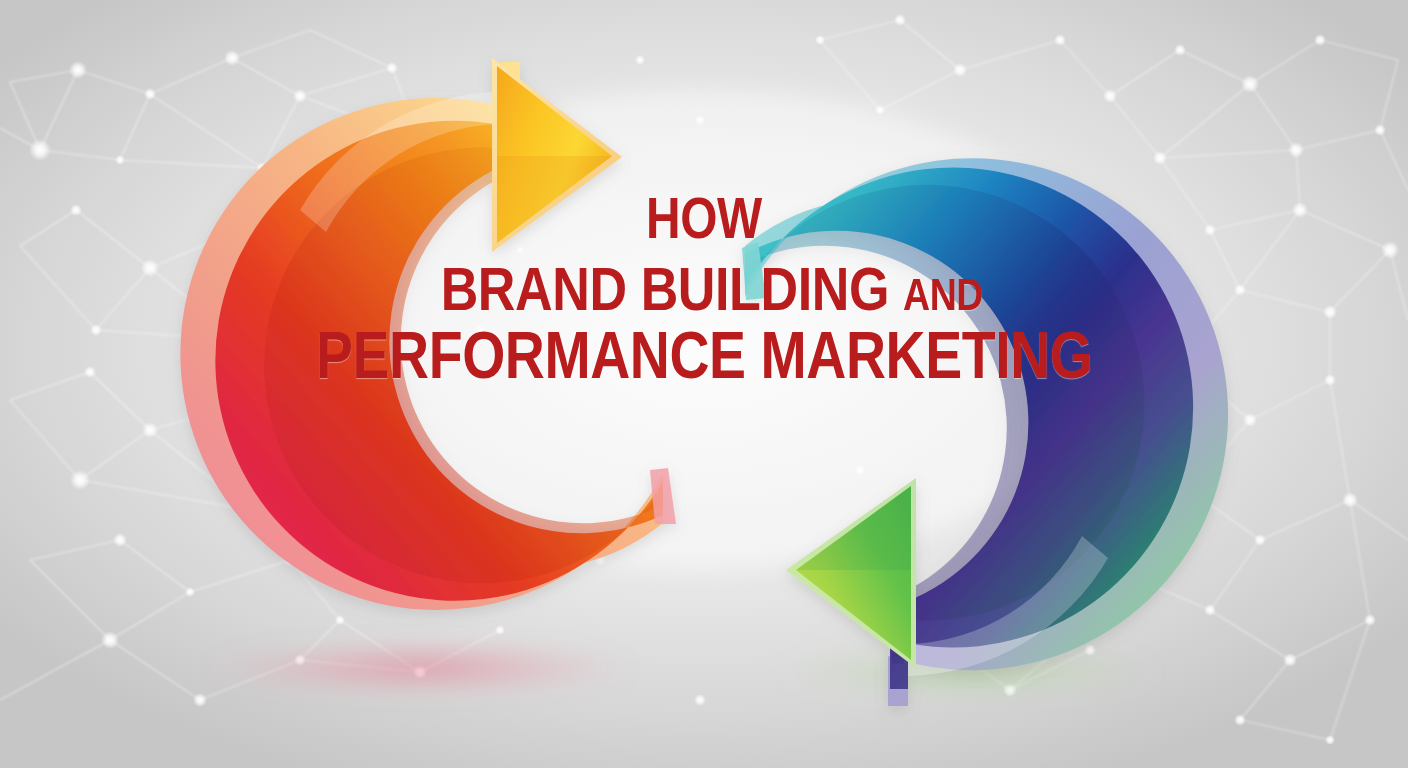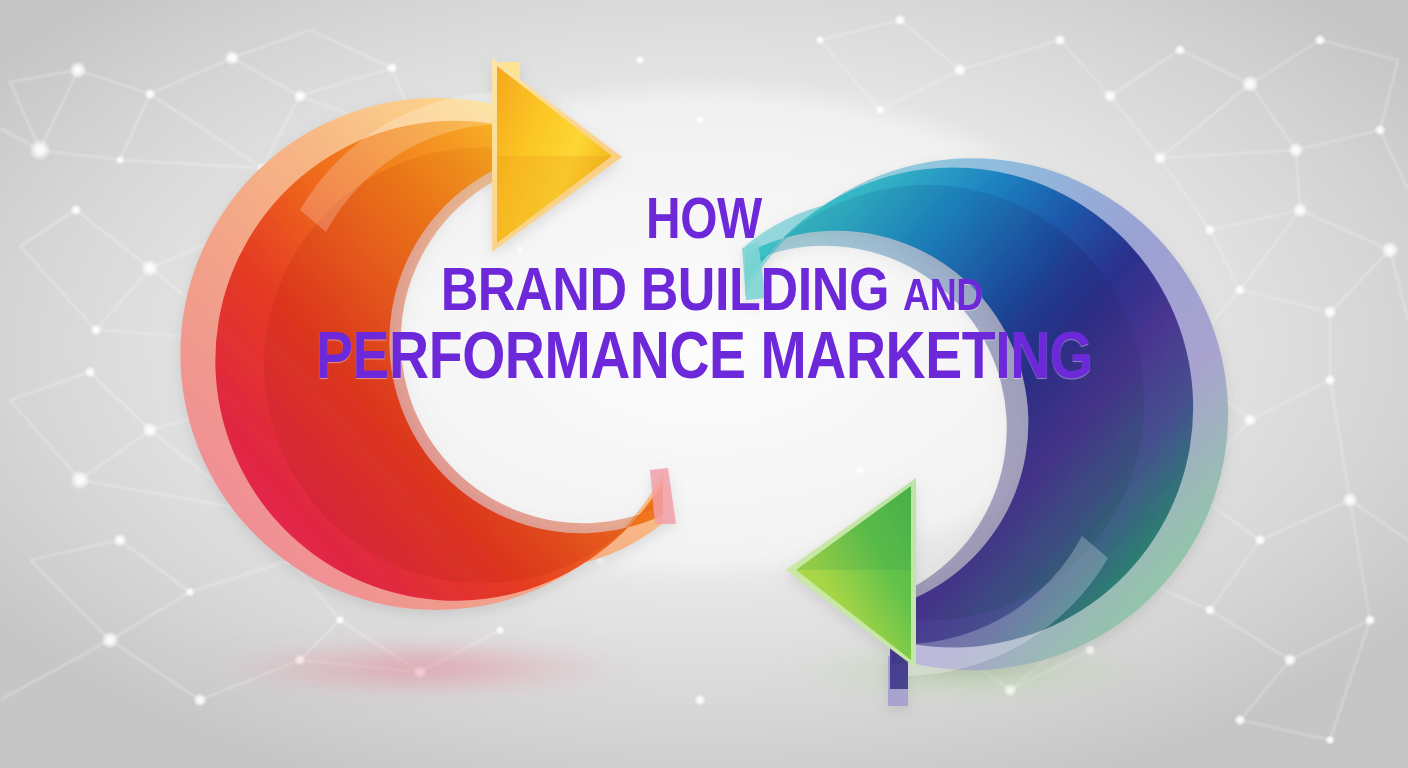--- a/index.html
+++ b/index.html
@@ -26,21 +26,21 @@
     top: 0;
     width: 1408px;
     height: 768px;
     pointer-events: none;
   }
   .tline {
     position: absolute;
     left: 0;
     width: 1408px;
     text-align: center;
-    color: #6d28d9;
+    color: #b91c1c;
     font-family: "Liberation Sans Narrow", "Liberation Sans", sans-serif;
     font-weight: 700;
     letter-spacing: -0.5px;
     white-space: pre;
     line-height: 1;
     text-shadow: 0 1px 1px rgba(255,255,255,0.45);
     transform-origin: center center;
   }
   
   .squeeze { display: inline-block; transform: scaleX(0.84); transform-origin: center; }

